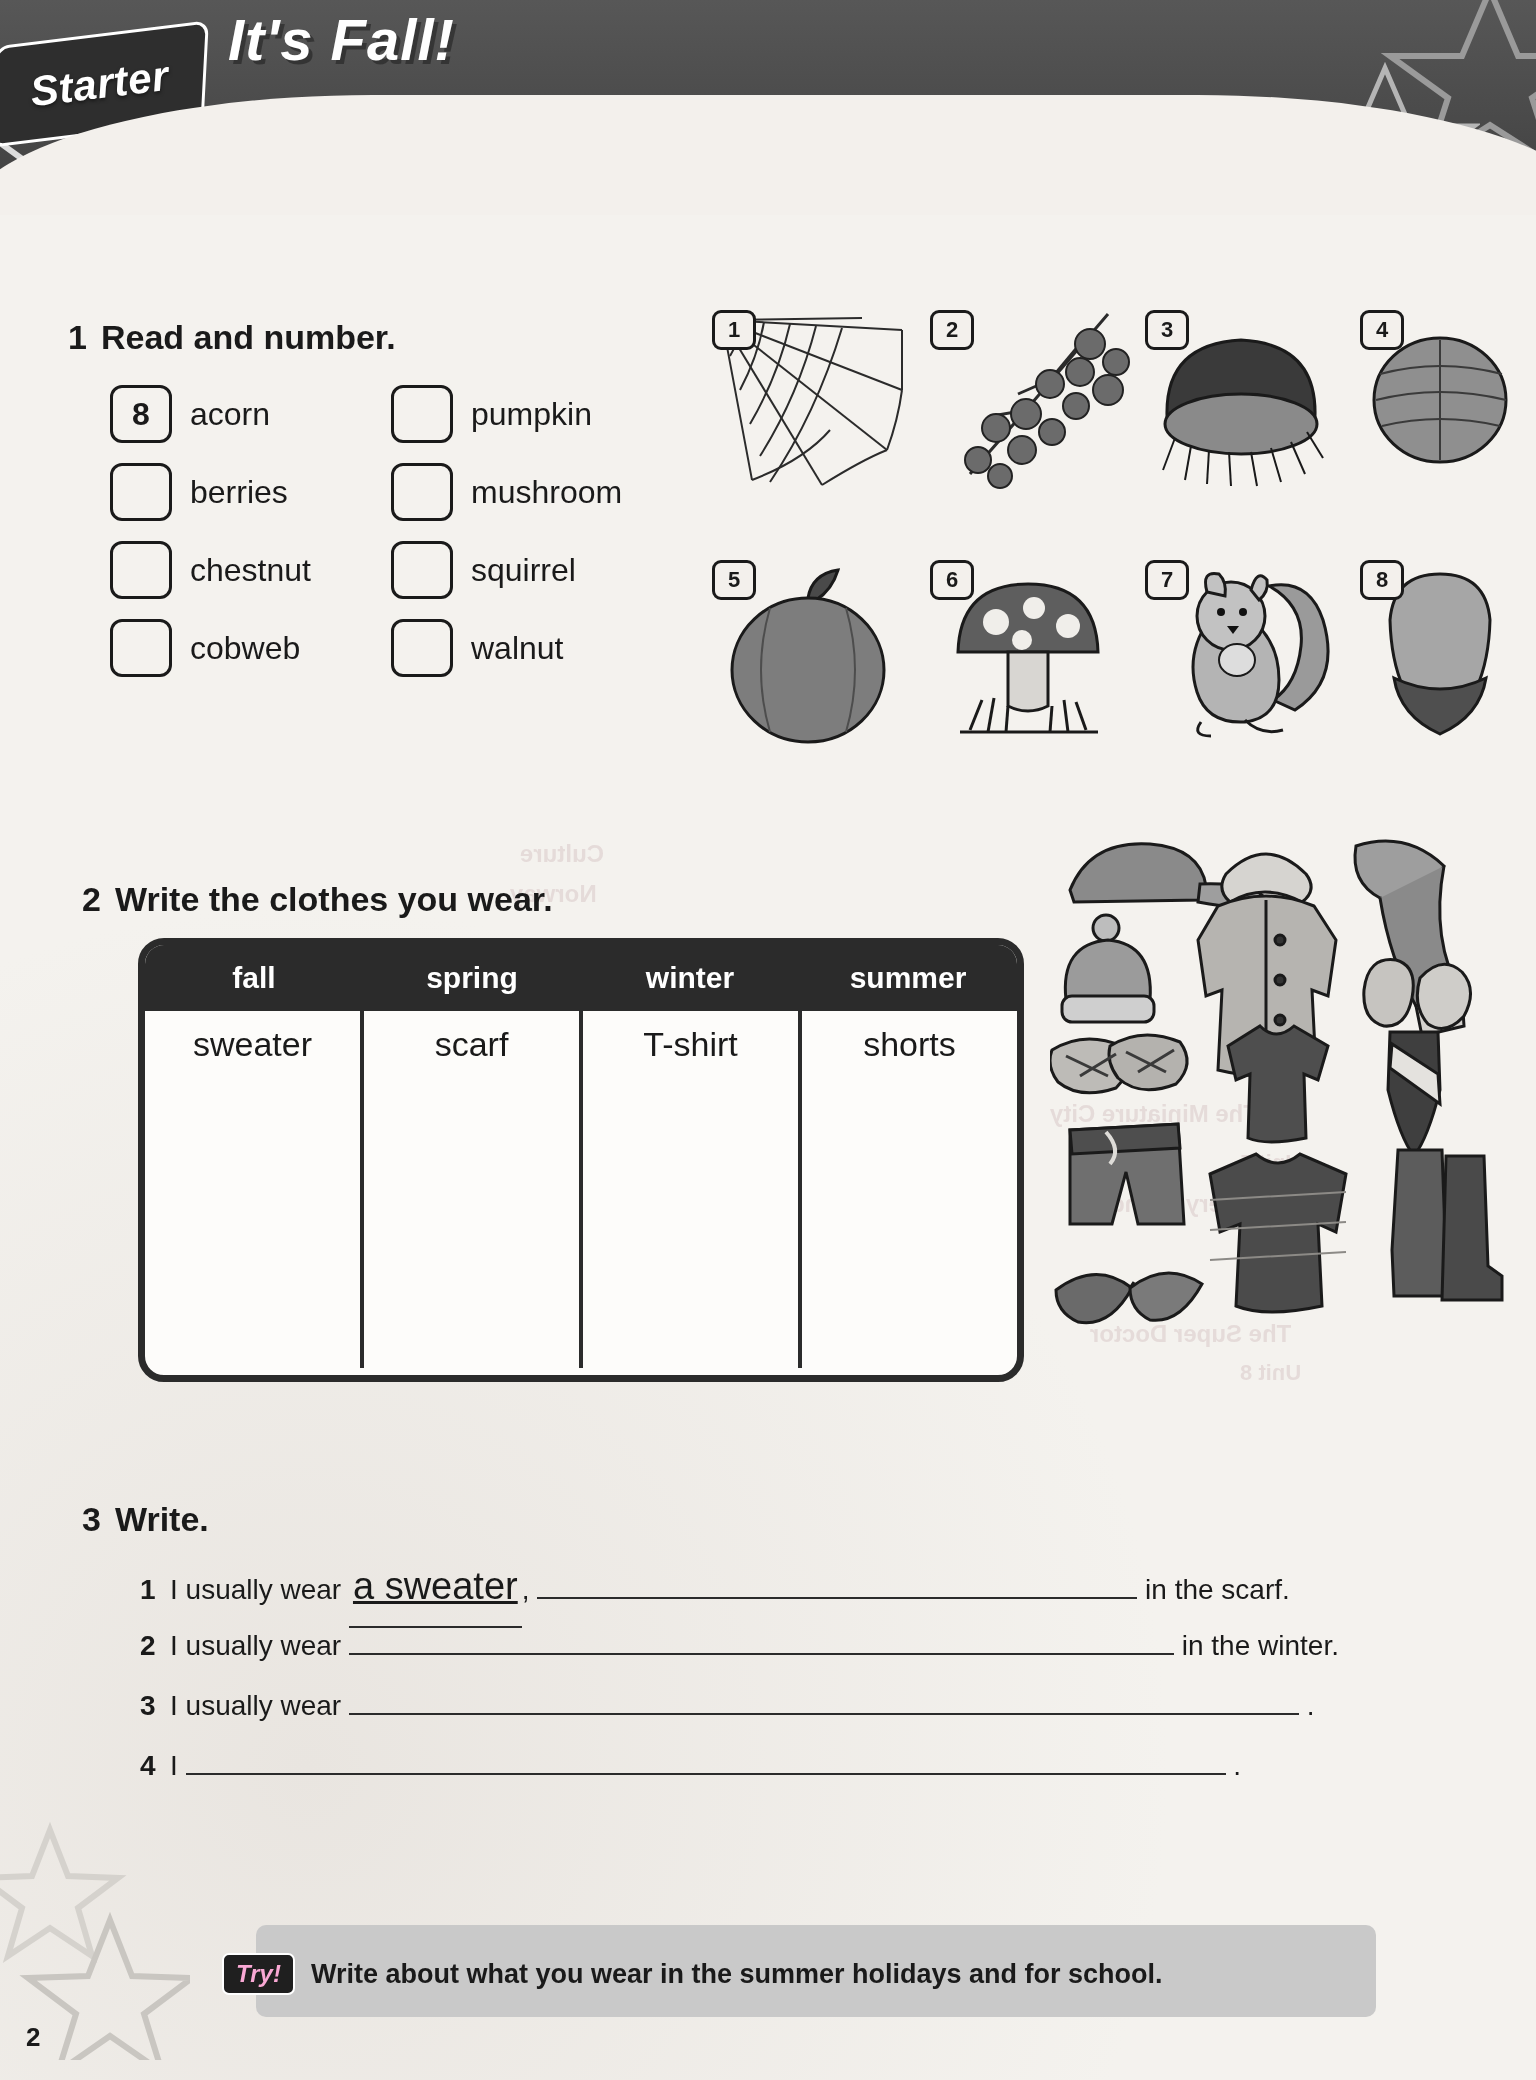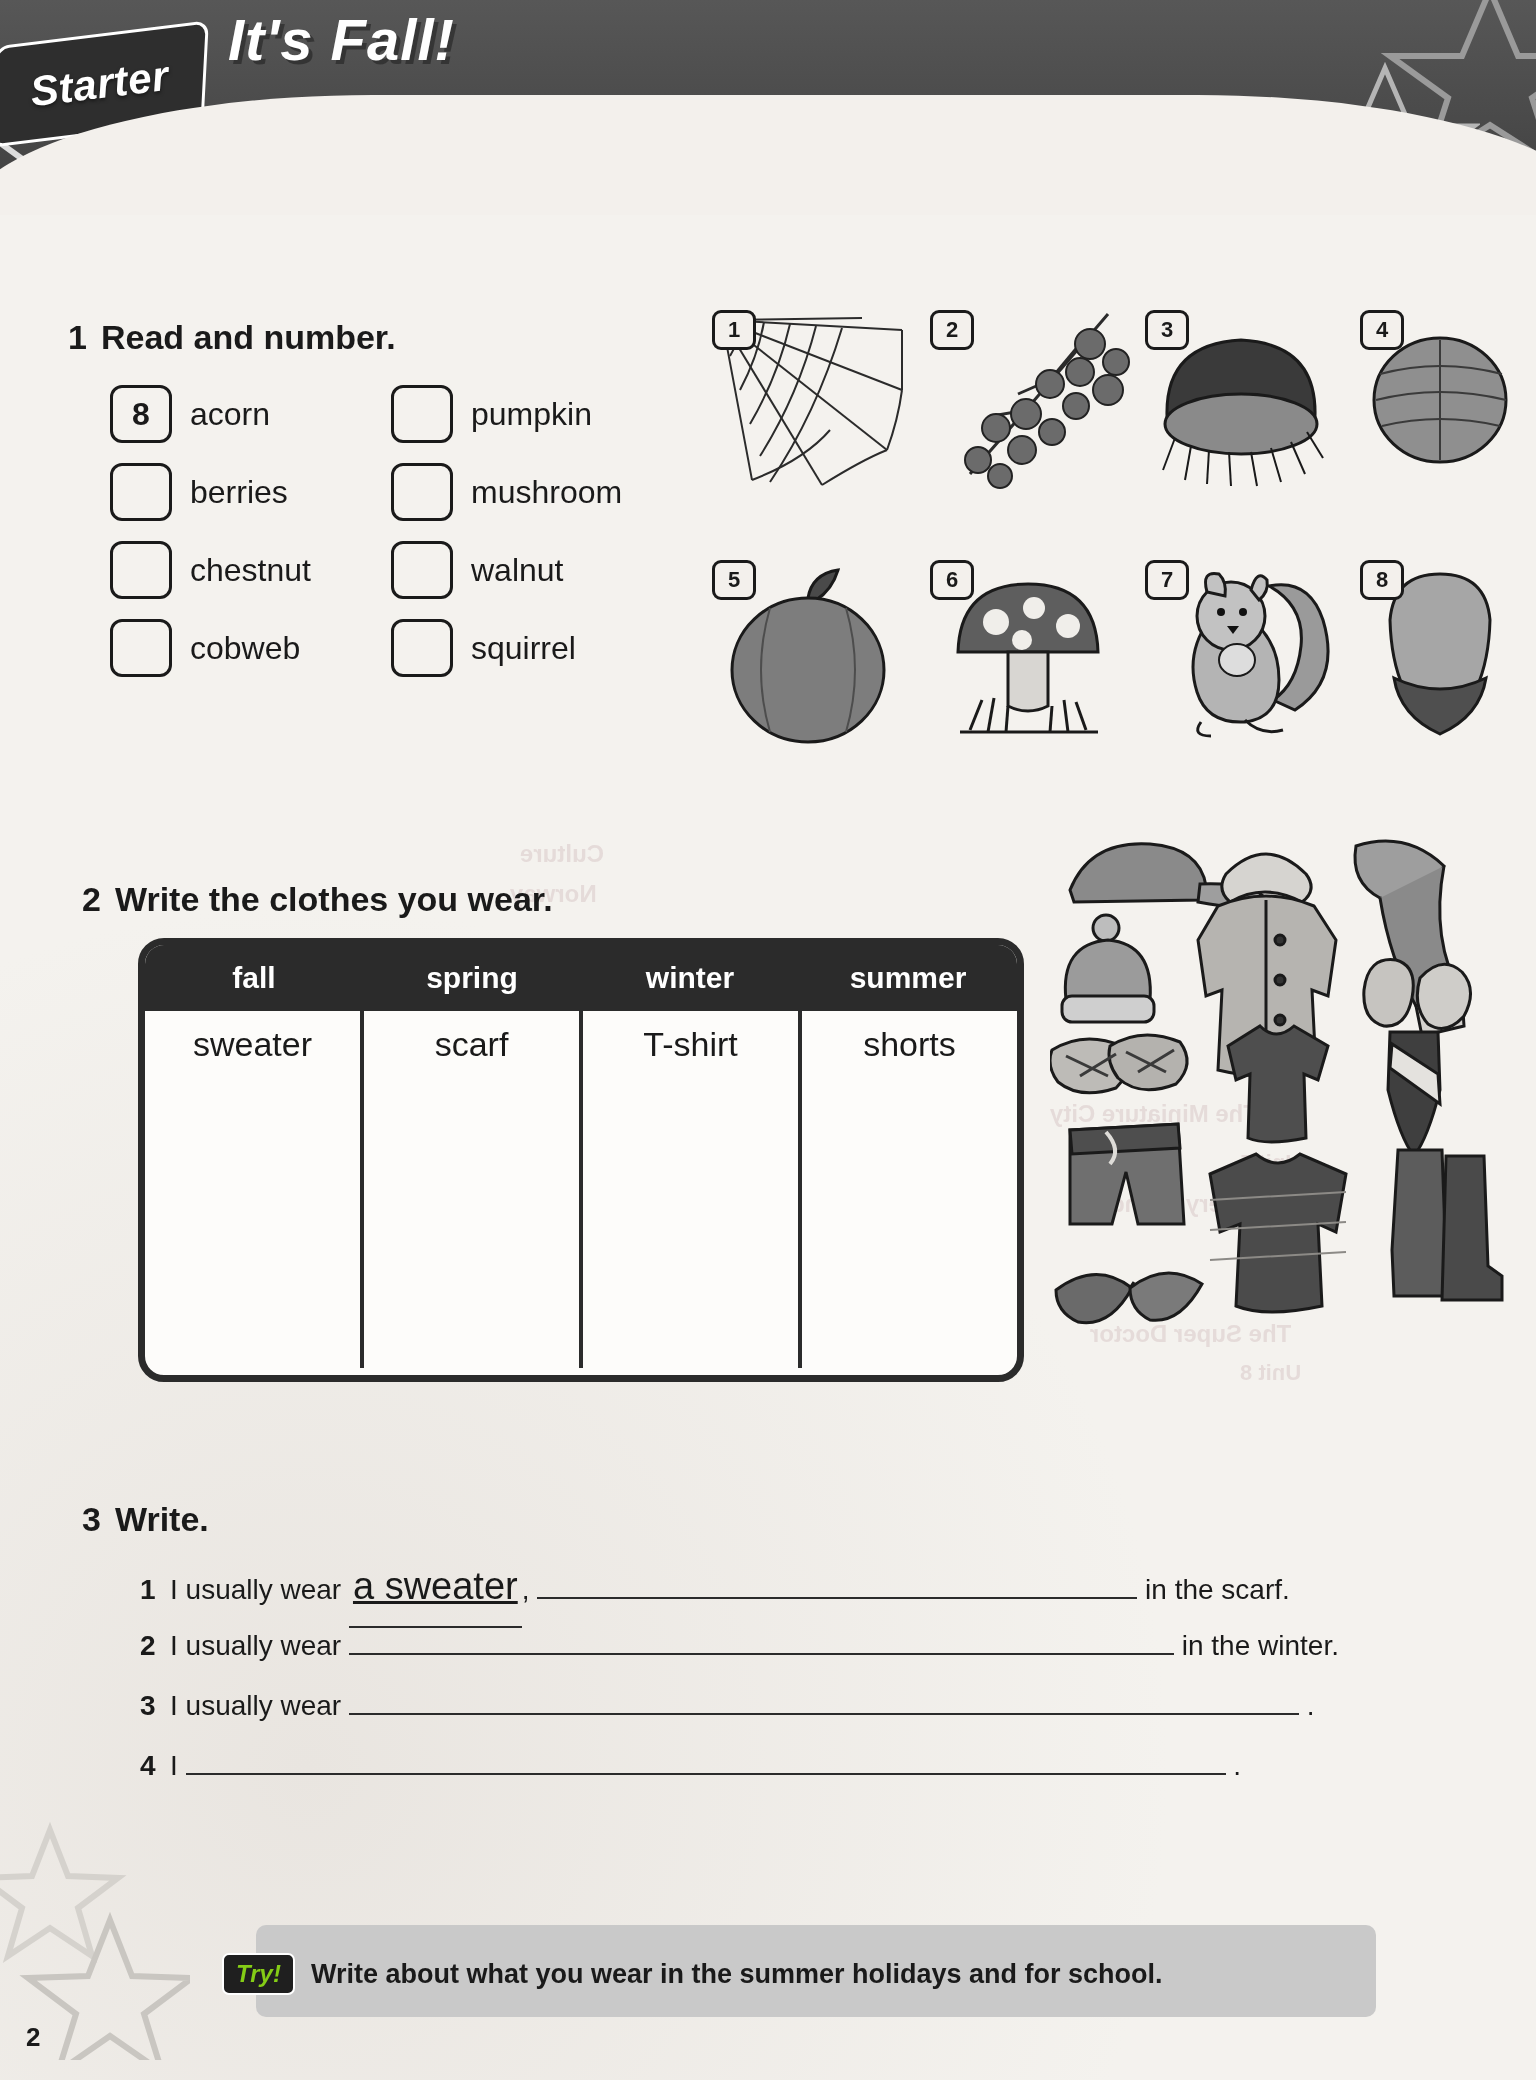--- a/index.html
+++ b/index.html
@@ -141,21 +141,21 @@
   
   .try-strip{
     position:absolute;left:256px;top:1925px;width:1120px;height:92px;
     background:#c9c9c9;border-radius:10px;
   }
   .try-row{
     position:absolute;left:222px;top:1953px;
     display:flex;align-items:center;gap:16px;
   }
   .try-badge{
-    background:#1f1f1f;color:#84cc16;font-size:24px;font-weight:bold;
+    background:#1f1f1f;color:#f9a8d4;font-size:24px;font-weight:bold;
     padding:5px 12px;border-radius:7px;border:2px solid #fff;
     font-style:italic;
   }
   .try-text{font-size:27px;font-weight:bold;}
   .page-num{
     position:absolute;left:26px;top:2022px;font-size:26px;font-weight:bold;
   }
 </style>
 </head>
 <body>
@@ -228,25 +228,25 @@
           <div class="word-row">
             <div class="box"></div>
             <div class="word-label">pumpkin</div>
           </div>
           <div class="word-row">
             <div class="box"></div>
             <div class="word-label">mushroom</div>
           </div>
           <div class="word-row">
             <div class="box"></div>
+            <div class="word-label">squirrel</div>
+          </div>
+          <div class="word-row">
+            <div class="box"></div>
             <div class="word-label">walnut</div>
-          </div>
-          <div class="word-row">
-            <div class="box"></div>
-            <div class="word-label">squirrel</div>
           </div>
         </div>
     </div>
   </div>
 
   <div class="pic" style="left:712px;top:310px;width:200px;height:180px;">
     <div class="pic-num">1</div>
     <svg width="200" height="180">
       <g fill="none" stroke="#2b2b2b" stroke-width="2">
         <path d="M10 10 L190 20"></path>

